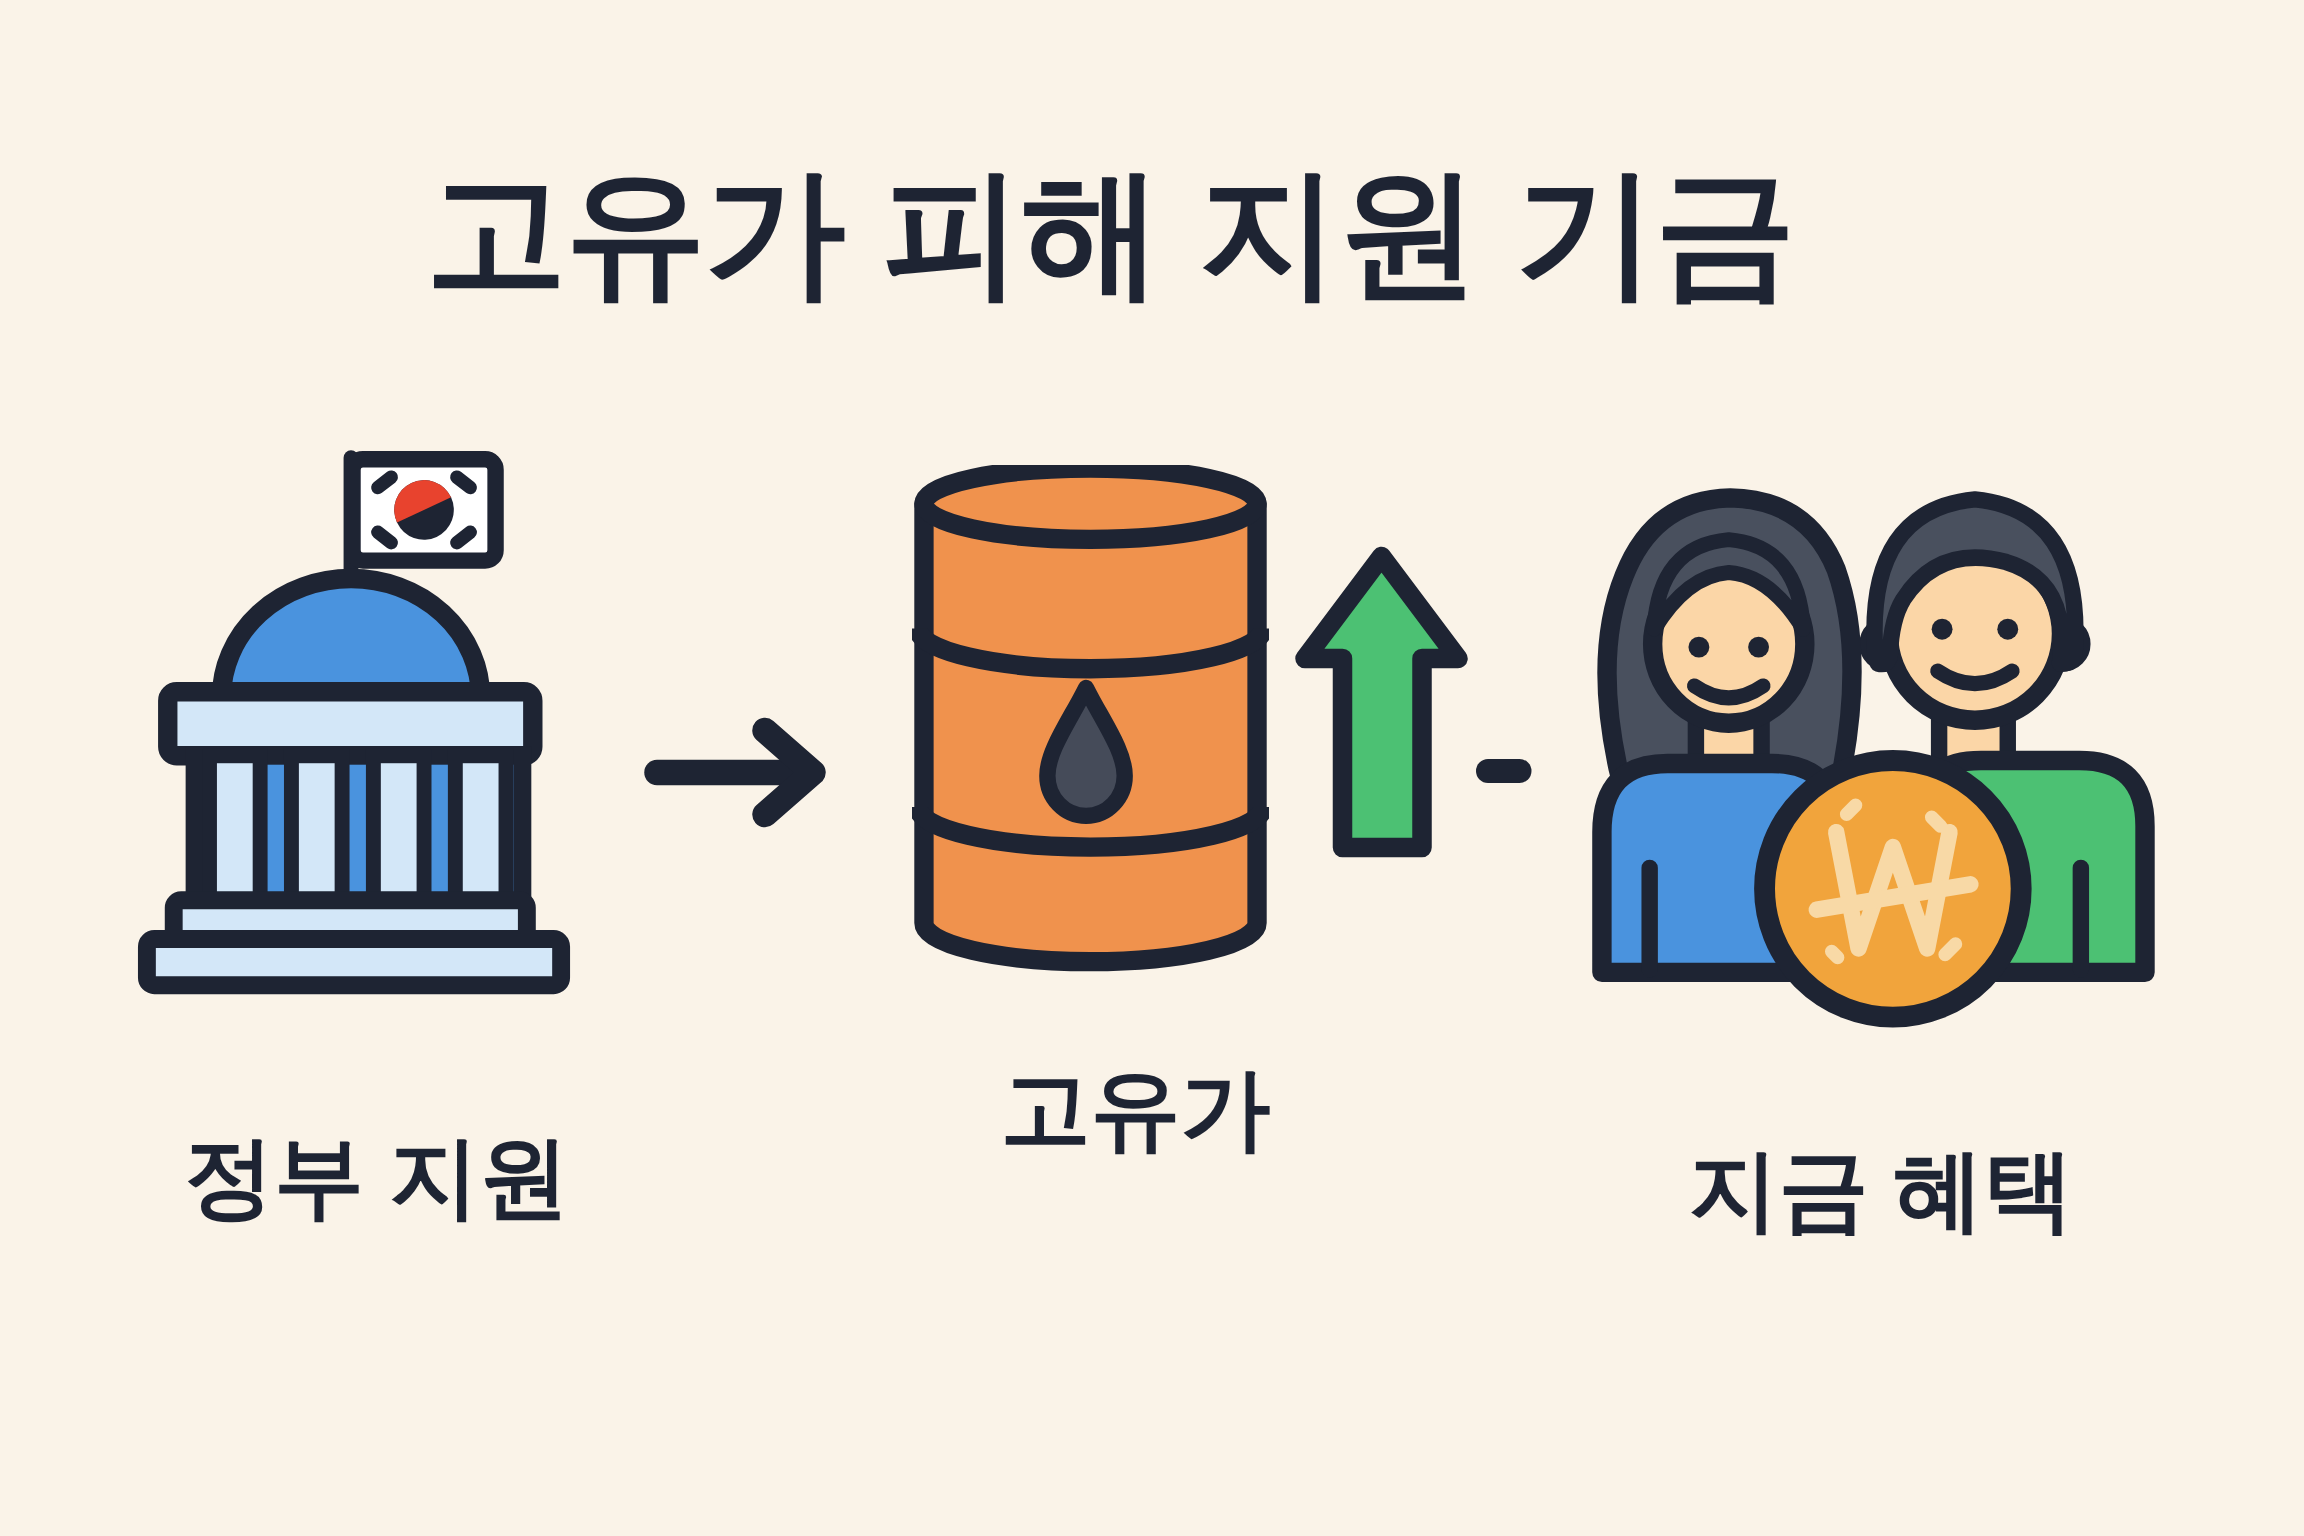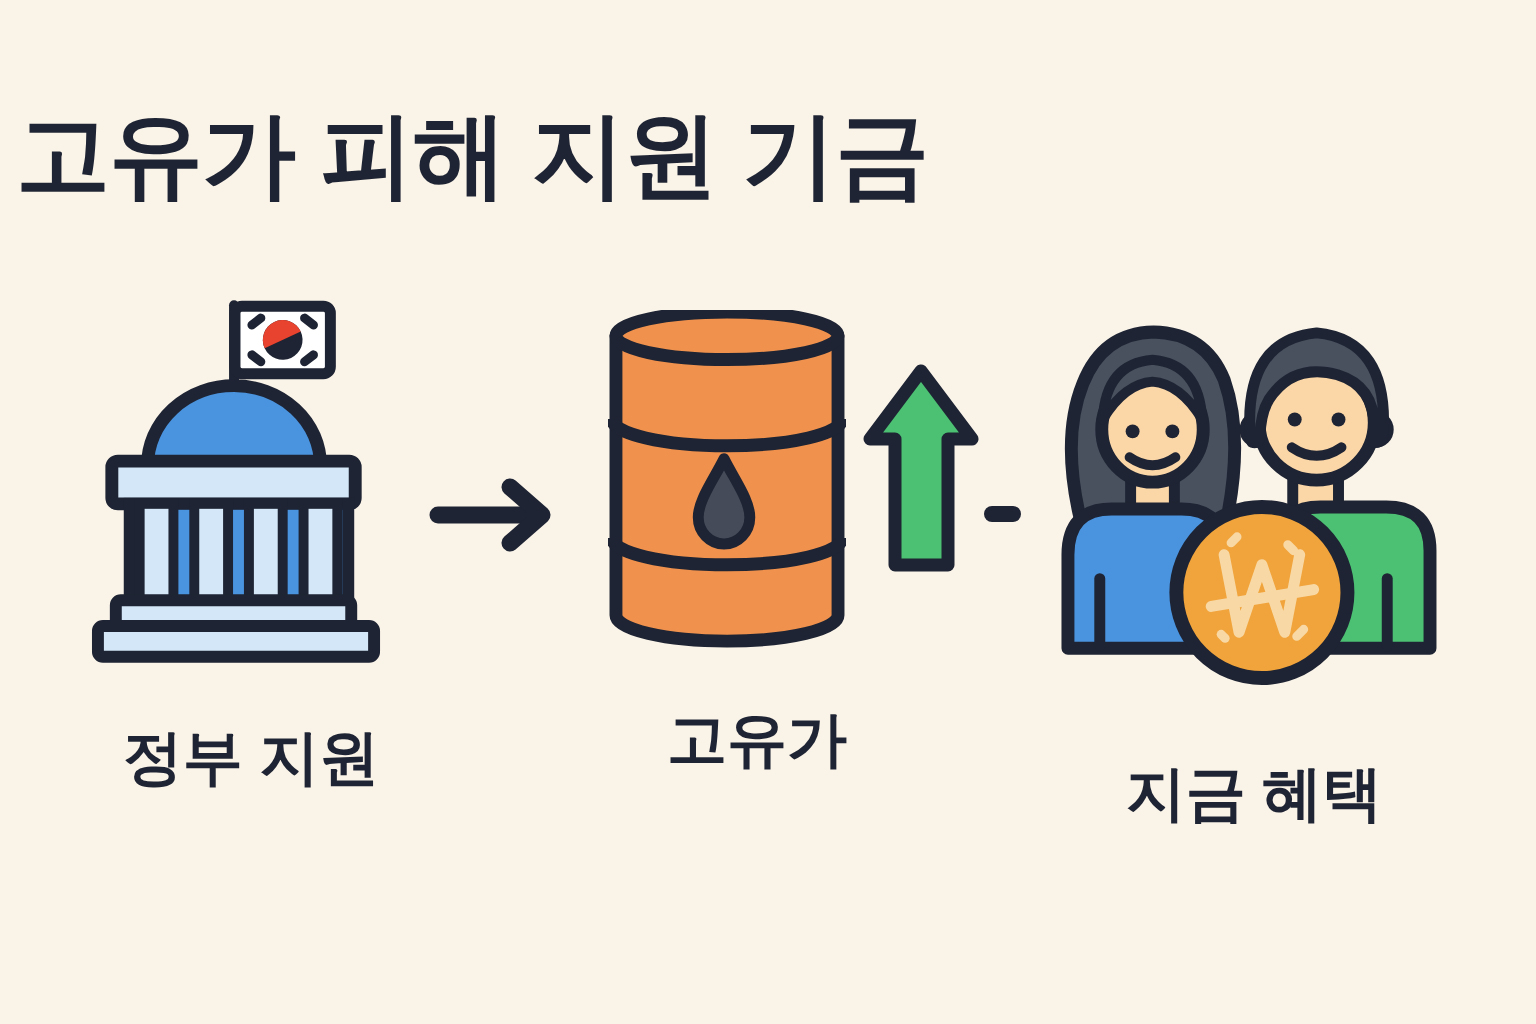--- a/index.html
+++ b/index.html
@@ -11,30 +11,30 @@
   html,body{width:1536px;height:1024px}
   body{
     background:var(--background);
     font-family:"Liberation Sans","DejaVu Sans",sans-serif;
     color:var(--outline);
     position:relative;
     overflow:hidden;
   }
   .abs{position:absolute}
   .title{
-    left:16px; top:92px; width:1480px;
-    text-align:left;
+    left:0; top:92px; width:1480px;
+    text-align:center;
     font-size:94px; font-weight:900; letter-spacing:-1px;
     color:var(--outline);
   }
   .label{
     font-size:60px; font-weight:800; text-align:center;
     color:var(--outline); line-height:92px;
   }
-  .label-1{left:71px;  top:712px; width:360px;}
+  .label-1{left:71px;  top:739px; width:360px;}
   .label-2{left:532px; top:694px; width:450px;}
   .label-3{left:1104px;top:748px; width:300px;}
   .dash-connector{
     left:984px; top:506px; width:37px; height:16px;
     border-radius:8px; background:var(--outline);
   }
   
   .f-outline{fill:var(--outline)} .f-white{fill:var(--white)} .f-blue{fill:var(--blue)}
   .f-lightblue{fill:var(--light-blue)} .f-orange{fill:var(--orange)} .f-green{fill:var(--green)}
   .f-coin{fill:var(--coin)} .f-skin{fill:var(--skin)} .f-hair{fill:var(--hair)}

